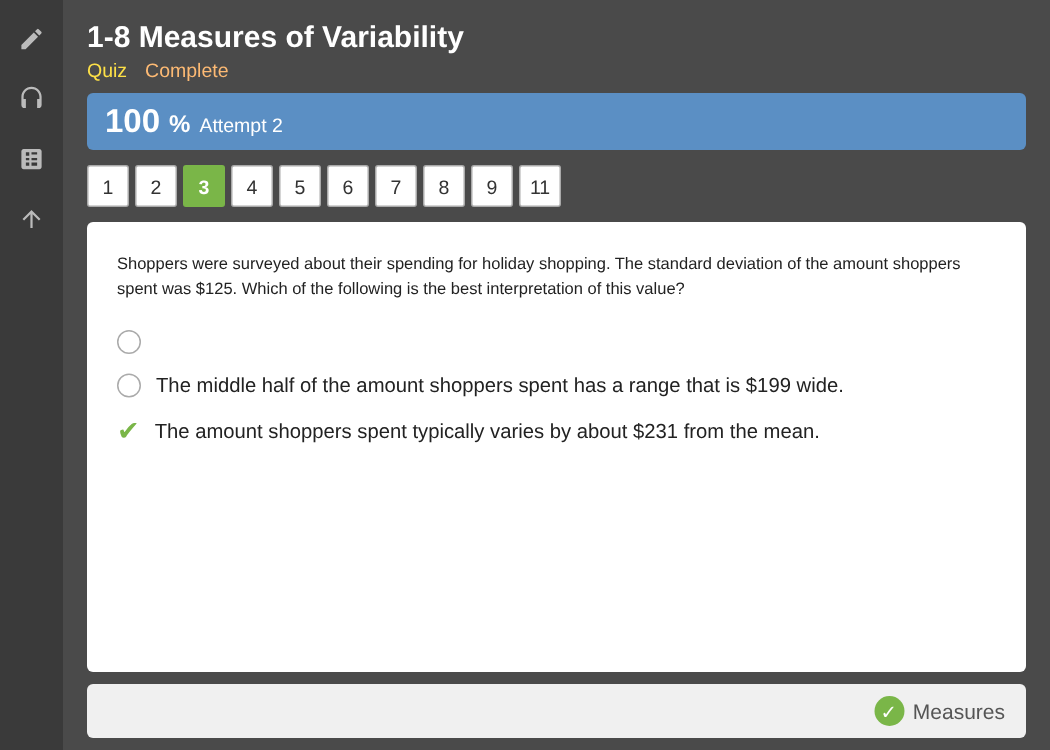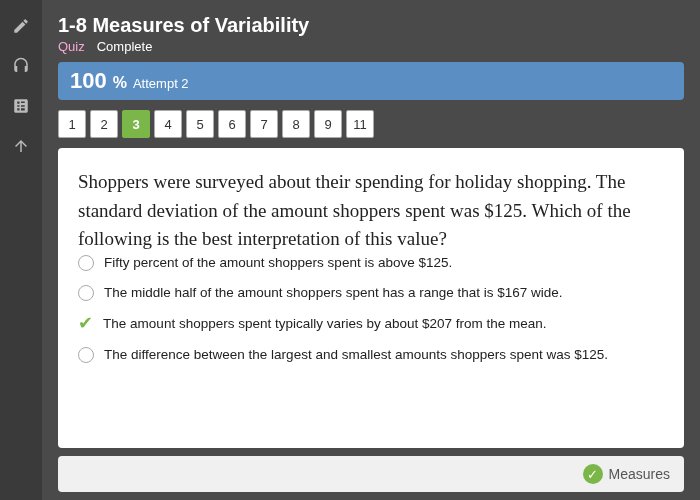--- a/index.html
+++ b/index.html
@@ -59,24 +59,24 @@
       color: #fff;
       margin-bottom: 2px;
     }
     .header-meta {
       display: flex;
       gap: 12px;
       align-items: center;
       font-size: 13px;
     }
     .header-meta .quiz-label {
-      color: #f9a8d4;
+      color: #fde047;
     }
     .header-meta .complete-label {
-      color: #ffffff;
+      color: #fdba74;
     }
 
     
     .score-bar {
       background: #5b8fc4;
       margin: 4px 16px;
       padding: 6px 12px;
       border-radius: 4px;
       color: #fff;
       font-size: 15px;
@@ -130,22 +130,22 @@
       margin: 4px 16px 8px 16px;
       border-radius: 4px;
       padding: 20px 20px 20px 20px;
       flex: 1;
       position: relative;
     }
 
     .question-text {
       color: #222;
       line-height: 1.5;
-      font-size: 19px;
-      font-family: Liberation Serif, serif;
+      margin-bottom: 18px;
+      font-size: 11px;
     }
 
     .answer-option {
       display: flex;
       align-items: flex-start;
       gap: 10px;
       margin-bottom: 12px;
       color: #222;
       font-size: 13.5px;
       line-height: 1.4;
@@ -255,33 +255,28 @@
       <div class="q-num">8</div>
       <div class="q-num">9</div>
       <div class="q-num">11</div>
     </div>
 
   <div class="content-area">
     <div class="question-text">Shoppers were surveyed about their spending for holiday shopping. The standard deviation of the amount shoppers spent was $125. Which of the following is the best interpretation of this value?</div>
     <div class="answers">
     <div class="answer-option">
           <div class="radio-circle"></div>
-          <span>Fifty percent of the amount shoppers spent is above $125.</span>
         </div>
         <div class="answer-option">
           <div class="radio-circle"></div>
-          <span>The middle half of the amount shoppers spent has a range that is $167 wide.</span>
+          <span>The middle half of the amount shoppers spent has a range that is $199 wide.</span>
         </div>
         <div class="answer-option">
           <span class="checkmark">✔</span>
-          <span>The amount shoppers spent typically varies by about $207 from the mean.</span>
-        </div>
-        <div class="answer-option">
-          <div class="radio-circle"></div>
-          <span>The difference between the largest and smallest amounts shoppers spent was $125.</span>
+          <span>The amount shoppers spent typically varies by about $231 from the mean.</span>
         </div>
       </div>
   </div>
 
   <div class="footer">
     <div class="submitted-badge">
       <div class="submitted-icon">✓</div>
       <span>Measures</span>
     </div>
   </div>

